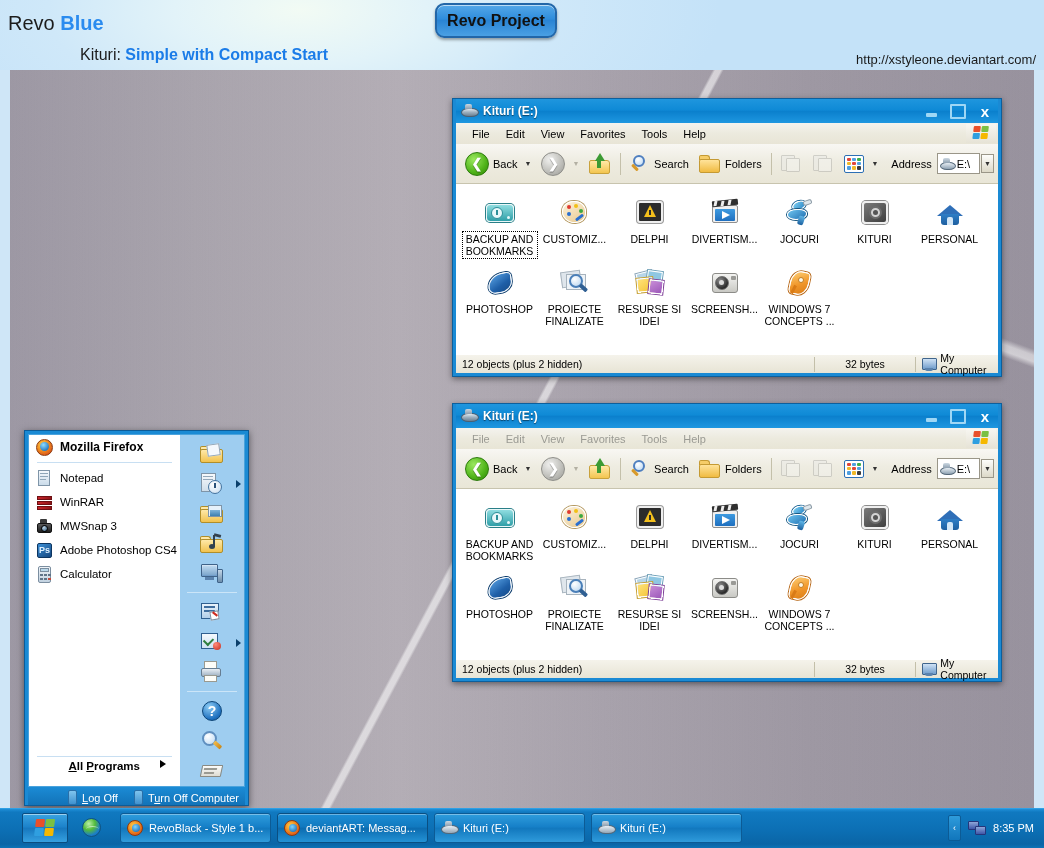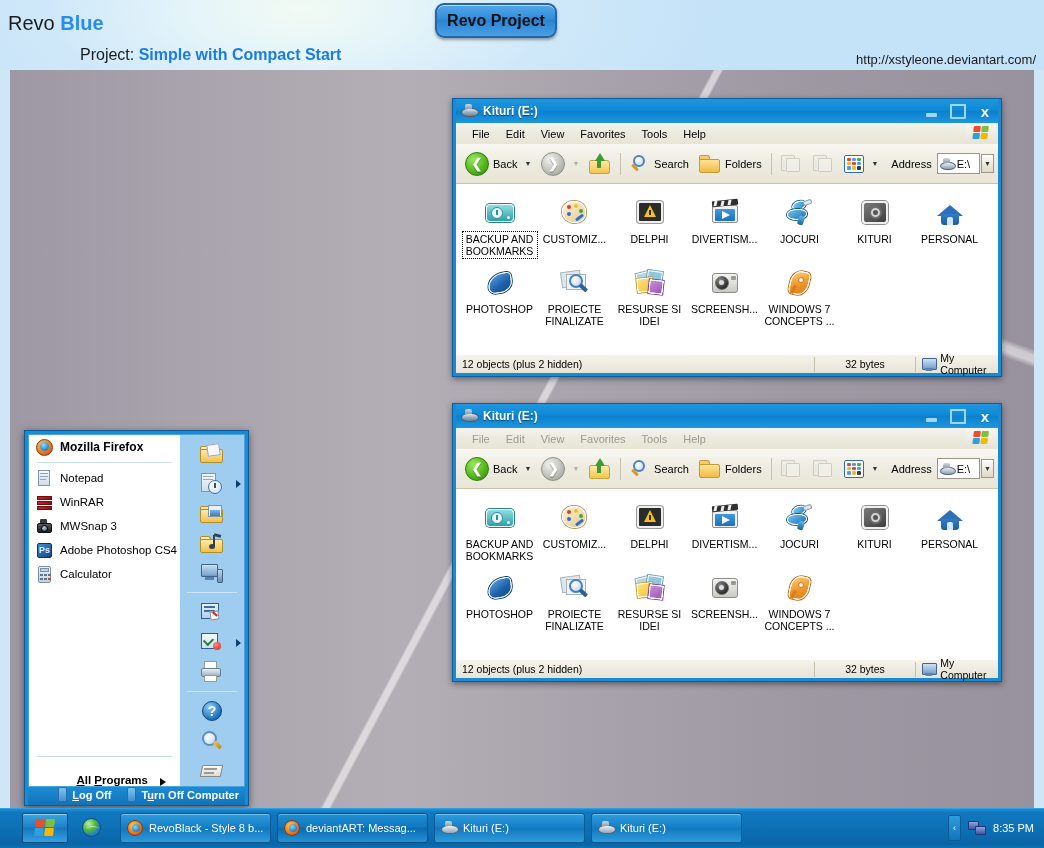--- a/index.html
+++ b/index.html
@@ -202,27 +202,27 @@
   }
   #sm-panels { flex:1; display:flex; }
   #sm-left { width:152px; background:#fff; border:1px solid #4aa3dd; border-right:0; display:flex; flex-direction:column; }
   #sm-right { flex:1; background:#9ecdf0; border:1px solid #4aa3dd; border-left:0;
               display:flex; flex-direction:column; align-items:center; padding-top:3px; }
   .sm-item { height:24px; display:flex; align-items:center; gap:7px; padding-left:7px; cursor:pointer; }
   .sm-item .sl { font-size:11.5px; color:#000; white-space:nowrap; }
   .sm-item.pinned .sl { font-weight:bold; font-size:12px; }
   .sm-divider { height:1px; background:#c8dff2; margin:3px 8px; }
   .sm-icon { width:17px; height:17px; position:relative; flex:none; }
-  #sm-allprog { height:26px; display:flex; align-items:flex-end; justify-content:flex-end;
-                padding-right:14px; gap:12px; cursor:pointer; }
+  #sm-allprog { height:26px; display:flex; align-items:flex-start; justify-content:flex-end;
+                padding-right:14px; gap:20px; cursor:pointer; }
   #sm-allprog .ap { font-size:11.5px; font-weight:bold; color:#000; }
   #sm-allprog .ap u { text-decoration:underline; }
   #sm-allprog .tri { width:0;height:0;border-left:6px solid #000;border-top:4px solid transparent;border-bottom:4px solid transparent; }
-  #sm-bottom { height:26px; display:flex; align-items:flex-start; justify-content:flex-end; gap:16px; padding-right:6px;
-               background: linear-gradient(to bottom,#1b8bd5,#1273b8); font-weight: bold; }
+  #sm-bottom { height:26px; display:flex; align-items:flex-end; justify-content:flex-end; gap:16px; padding-right:6px;
+               background: linear-gradient(to bottom,#1b8bd5,#1273b8); }
   .sm-act { display:flex; align-items:center; gap:5px; cursor:pointer; }
   .sm-act .k { width:9px; height:15px; border-radius:2px;
                background:linear-gradient(to bottom,#7fc4ee,#3f92cf); border:1px solid #2a6fa8; }
   .sm-act .t { font-size:11px; color:#fff; }
   .sm-act .t u { text-decoration:underline; }
   .rpanel-item { width:100%; height:30px; display:flex; align-items:center; justify-content:center;
                  position:relative; cursor:pointer; }
   .rpanel-item .rtri { position:absolute; right:3px; top:12px; width:0;height:0;
                        border-left:5px solid #0a3f6b;border-top:4px solid transparent;border-bottom:4px solid transparent; }
   .rpanel-div { width:78%; height:1px; background:#cbe5f8; margin:4px 0; }
@@ -280,21 +280,21 @@
                   background:linear-gradient(to bottom,#8ea6d8,#3e56a8); border:1px solid #26357a; }
   .tray-net .s2 { position:absolute; left:7px; top:6px; width:11px; height:9px; border-radius:1px;
                   background:linear-gradient(to bottom,#8ea6d8,#3e56a8); border:1px solid #26357a; }
   #clock { font-size:11px; color:#fff; white-space:nowrap; cursor:default; }
 </style>
 </head>
 <body>
 
 <div id="banner">
   <div id="banner-title"><span>Revo </span><span class="hl">Blue</span></div>
-  <div id="banner-version"><span>Project: </span><span class="hl">Simple with Compact Start</span></div>
+  <div id="banner-version"><span>Kituri: </span><span class="hl">Simple with Compact Start</span></div>
   <div id="banner-url">http://xstyleone.deviantart.com/</div>
   <div id="project-badge">Revo Project</div>
 </div>
 
 <div id="desktop">
   <div id="desktop-slash"></div>
 
   <div class="win" id="win1" style="left:442px; top:28px; width:550px;">
     <div class="win-title">
       <div class="drive-ico"></div>
@@ -907,21 +907,21 @@
       <i class="q3" style="top:9px;width:9px;height:7.5px;"></i>
       <i class="q4" style="left:10px;top:9px;width:9px;height:7.5px;"></i>
     </div>
   </div>
   <div id="quicklaunch">
     <div class="globe"></div>
   </div>
   <div id="tasks">
       <div class="task">
         <div class="ff-ico"></div>
-        <div class="tl">RevoBlack - Style 8 b...</div>
+        <div class="tl">RevoBlack - Style 1 b...</div>
       </div>
       <div class="task active">
         <div class="ff-ico"></div>
         <div class="tl">deviantART: Messag...</div>
       </div>
       <div class="task">
         <div class="drv-ico"></div>
         <div class="tl">Kituri (E:)</div>
       </div>
       <div class="task">

